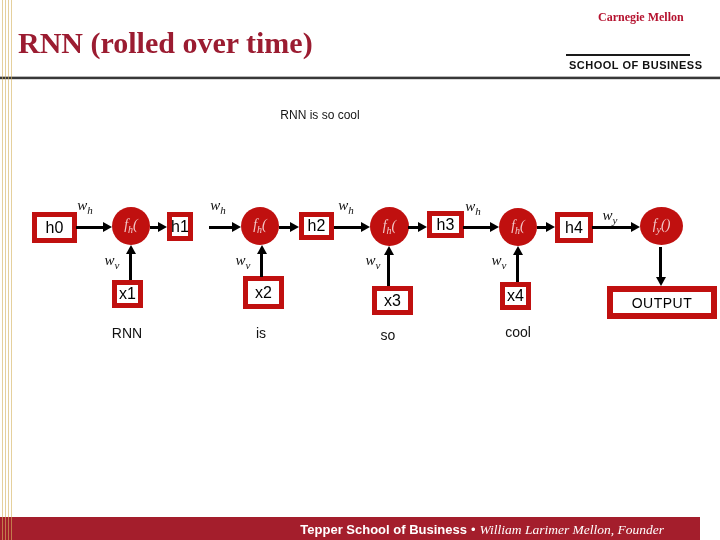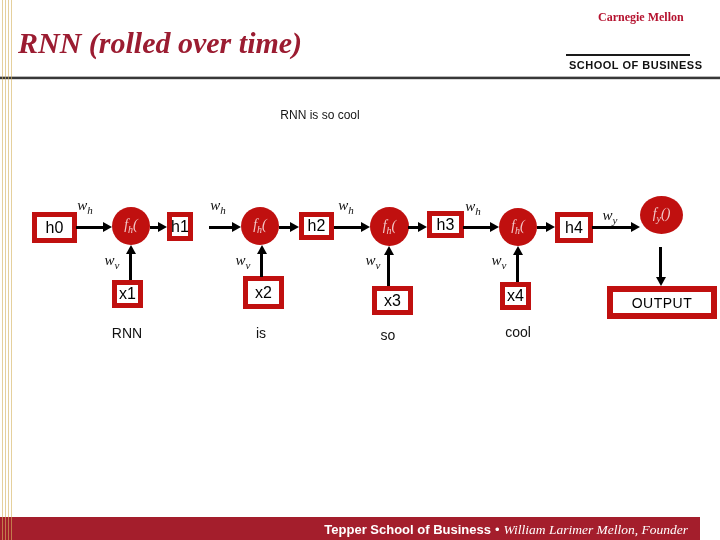--- a/index.html
+++ b/index.html
@@ -5,21 +5,21 @@
   html,body{margin:0;padding:0;}
   body{width:720px;height:540px;position:relative;background:#fff;overflow:hidden;
        font-family:"Liberation Sans",sans-serif;}
 
   
   .stripes{position:absolute;left:0;top:0;width:13px;height:540px;z-index:6;
     background:repeating-linear-gradient(90deg,transparent 0 2px,rgba(213,178,96,0.62) 2px 3px);}
 
   
   .title{position:absolute;left:18px;top:26px;font-family:"Liberation Serif",serif;
-    font-weight:bold;font-size:30px;color:#9b1c31;white-space:nowrap;font-style:italic;}
+    font-weight:bold;font-size:30px;color:#9b1c31;white-space:nowrap;}
   .divider{position:absolute;left:0;top:76px;width:720px;height:4px;
     background:linear-gradient(#b9b9b9 0 1px,#383838 1px 3px,#d8d8d8 3px 4px);}
   .logo{position:absolute;left:560px;top:6px;width:155px;height:66px;}
   .logo-brand{position:absolute;left:38px;top:4px;font-family:"Liberation Serif",serif;
     font-weight:bold;font-size:12px;color:#b5122f;white-space:nowrap;}
   .logo-name{position:absolute;left:6px;top:8px;font-family:"Liberation Serif",serif;
     font-weight:bold;font-size:37px;color:#131313;line-height:1;letter-spacing:-1px;}
   .logo-rule{position:absolute;left:6px;top:48px;width:124px;height:2px;background:#1a1a1a;}
   .logo-school{position:absolute;left:9px;top:53px;font-family:"Liberation Sans",sans-serif;
     font-weight:bold;font-size:11px;letter-spacing:0.5px;color:#111;white-space:nowrap;}
@@ -43,21 +43,21 @@
   .line-v{position:absolute;width:3px;background:#000;}
   .head-right{position:absolute;width:0;height:0;border-top:5px solid transparent;
     border-bottom:5px solid transparent;border-left:9px solid #000;}
   .head-up{position:absolute;width:0;height:0;border-left:5px solid transparent;
     border-right:5px solid transparent;border-bottom:9px solid #000;}
   .head-down{position:absolute;width:0;height:0;border-left:5px solid transparent;
     border-right:5px solid transparent;border-top:9px solid #000;}
 
   
   .footer{position:absolute;left:0;top:517px;width:700px;height:23px;background:#a41e2c;
-    color:#fff;text-align:right;line-height:23px;padding-right:12px;box-sizing:border-box;
+    color:#fff;text-align:right;line-height:23px;padding-right:36px;box-sizing:border-box;
     white-space:nowrap;z-index:2;}
   .footer .school{font-weight:bold;font-size:13px;font-family:"Liberation Sans",sans-serif;}
   .footer .bullet{font-size:13px;margin:0 4px;}
   .footer .founder{font-family:"Liberation Serif",serif;font-style:italic;font-size:13.5px;}
 </style>
 </head>
 <body>
 
 <div class="stripes"></div>
 
@@ -95,21 +95,21 @@
   <div class="circle" style="left:241px;top:207px;width:38px;height:38px;">
       <span><span>f</span><sub>h</sub><span>(</span></span>
     </div>
   <div class="circle" style="left:370px;top:207px;width:39px;height:39px;">
       <span><span>f</span><sub>h</sub><span>(</span></span>
     </div>
   <div class="circle" style="left:499px;top:208px;width:38px;height:38px;">
       <span><span>f</span><sub>h</sub><span>(</span></span>
     </div>
 
-  <div class="circle" style="left:640px;top:196px;width:43px;height:38px;">
+  <div class="circle" style="left:640px;top:207px;width:43px;height:38px;">
       <span><span>f</span><sub>y</sub><span>()</span></span>
     </div>
 
   <div class="node" style="left:112px;top:280px;width:31px;height:28px;">
       <span>x1</span>
     </div>
   <div class="node" style="left:243px;top:276px;width:41px;height:33px;">
       <span>x2</span>
     </div>
   <div class="node" style="left:372px;top:286px;width:41px;height:29px;">

